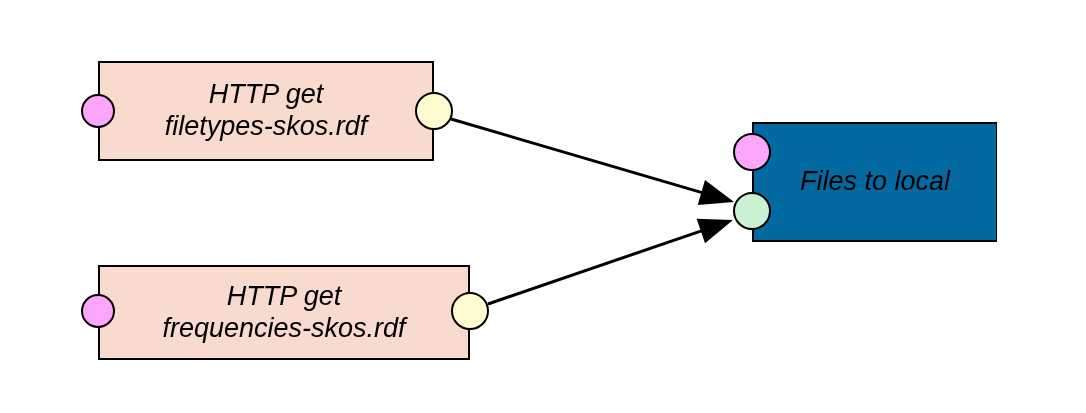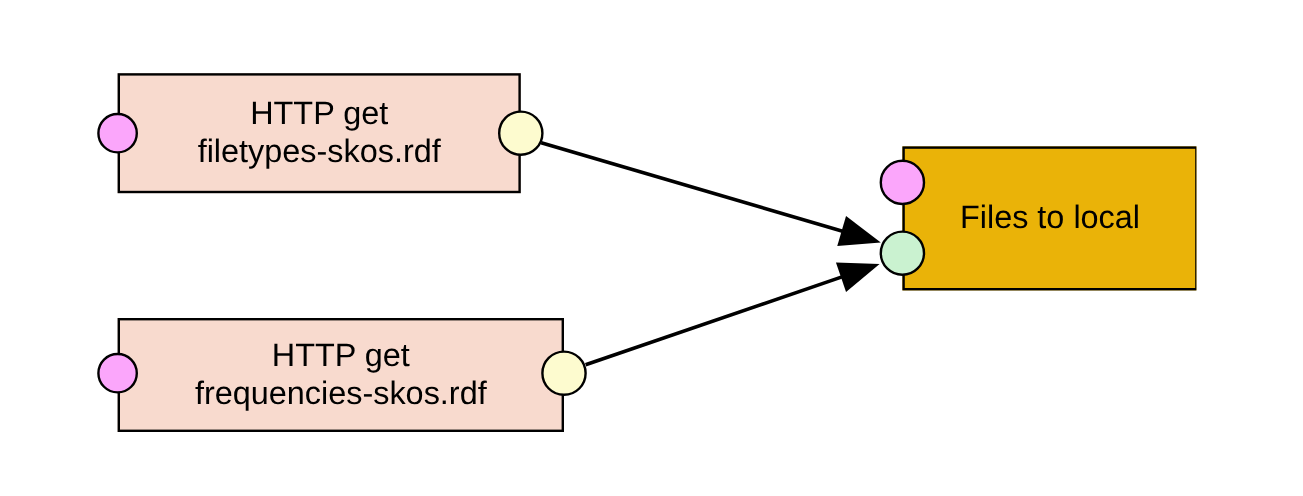--- a/index.html
+++ b/index.html
@@ -61,42 +61,42 @@
   .port.output {
     background: #fdfbcf;
   }
   .port.received {
     background: #caf2d0;
   }
 </style>
 </head>
 <body>
 
-<div id="canvas" style="width: 997px; height: 413px; background: rgb(255, 255, 255);">
+<div id="canvas" style="width: 997px; height: 413px; background: rgb(255, 255, 255); font-style: italic;">
 
   <svg id="edge-layer" viewBox="0 0 1086 413" width="1086" height="413" xmlns="http://www.w3.org/2000/svg">
     <g id="edges-group">
         <line x1="451" y1="119" x2="707.1317266337429" y2="194.1199056911684" stroke="#000000" stroke-width="3"></line>
         <polygon points="734,202 697.7156242690161,204.90586954503814 705.0328546986453,179.95675856208513" fill="#000000"></polygon>
         <line x1="488" y1="304" x2="706.5135135135134" y2="229.0810810810811" stroke="#000000" stroke-width="3"></line>
         <polygon points="733,220 705.0540540540541,243.32432432432432 696.6216216216216,218.72972972972974" fill="#000000"></polygon>
       </g>
   </svg>
 
   <div class="node process" id="node-http-get-filetypes" style="left: 98px; top: 61px; width: 336px; height: 100px; font-size: 27px; background: rgb(248, 218, 206); border-color: rgb(0, 0, 0);">
     <span class="node-label">HTTP get
 filetypes-skos.rdf</span>
   </div>
 
   <div class="node process" id="node-http-get-frequencies" style="left: 98px; top: 265px; width: 372px; height: 95px; font-size: 27px; background: rgb(248, 218, 206); border-color: rgb(0, 0, 0);">
     <span class="node-label">HTTP get
 frequencies-skos.rdf</span>
   </div>
 
-  <div class="node sink" id="node-files-to-local" style="left: 752px; top: 122px; width: 246px; height: 120px; font-size: 27px; background: #eab308; border-color: rgb(0, 0, 0); text-align: right;">
+  <div class="node sink" id="node-files-to-local" style="left: 752px; top: 122px; width: 246px; height: 120px; font-size: 27px; background: #0369a1; border-color: rgb(0, 0, 0); text-align: right;">
     <span class="node-label">Files to local</span>
   </div>
 
   <div id="ports-group">
       <div class="port input" style="left: 81px; top: 94px; width: 34px; height: 34px; background: rgb(251, 166, 251); border-color: rgb(0, 0, 0);"></div>
       <div class="port output" style="left: 415px; top: 92px; width: 38px; height: 38px; background: rgb(253, 251, 207); border-color: rgb(0, 0, 0);"></div>
       <div class="port input" style="left: 81px; top: 294px; width: 34px; height: 34px; background: rgb(251, 166, 251); border-color: rgb(0, 0, 0);"></div>
       <div class="port output" style="left: 451px; top: 292px; width: 38px; height: 38px; background: rgb(253, 251, 207); border-color: rgb(0, 0, 0);"></div>
       <div class="port input" style="left: 733px; top: 133px; width: 38px; height: 38px; background: rgb(251, 166, 251); border-color: rgb(0, 0, 0);"></div>
       <div class="port received" style="left: 733px; top: 192px; width: 38px; height: 38px; background: rgb(202, 242, 208); border-color: rgb(0, 0, 0);"></div>

